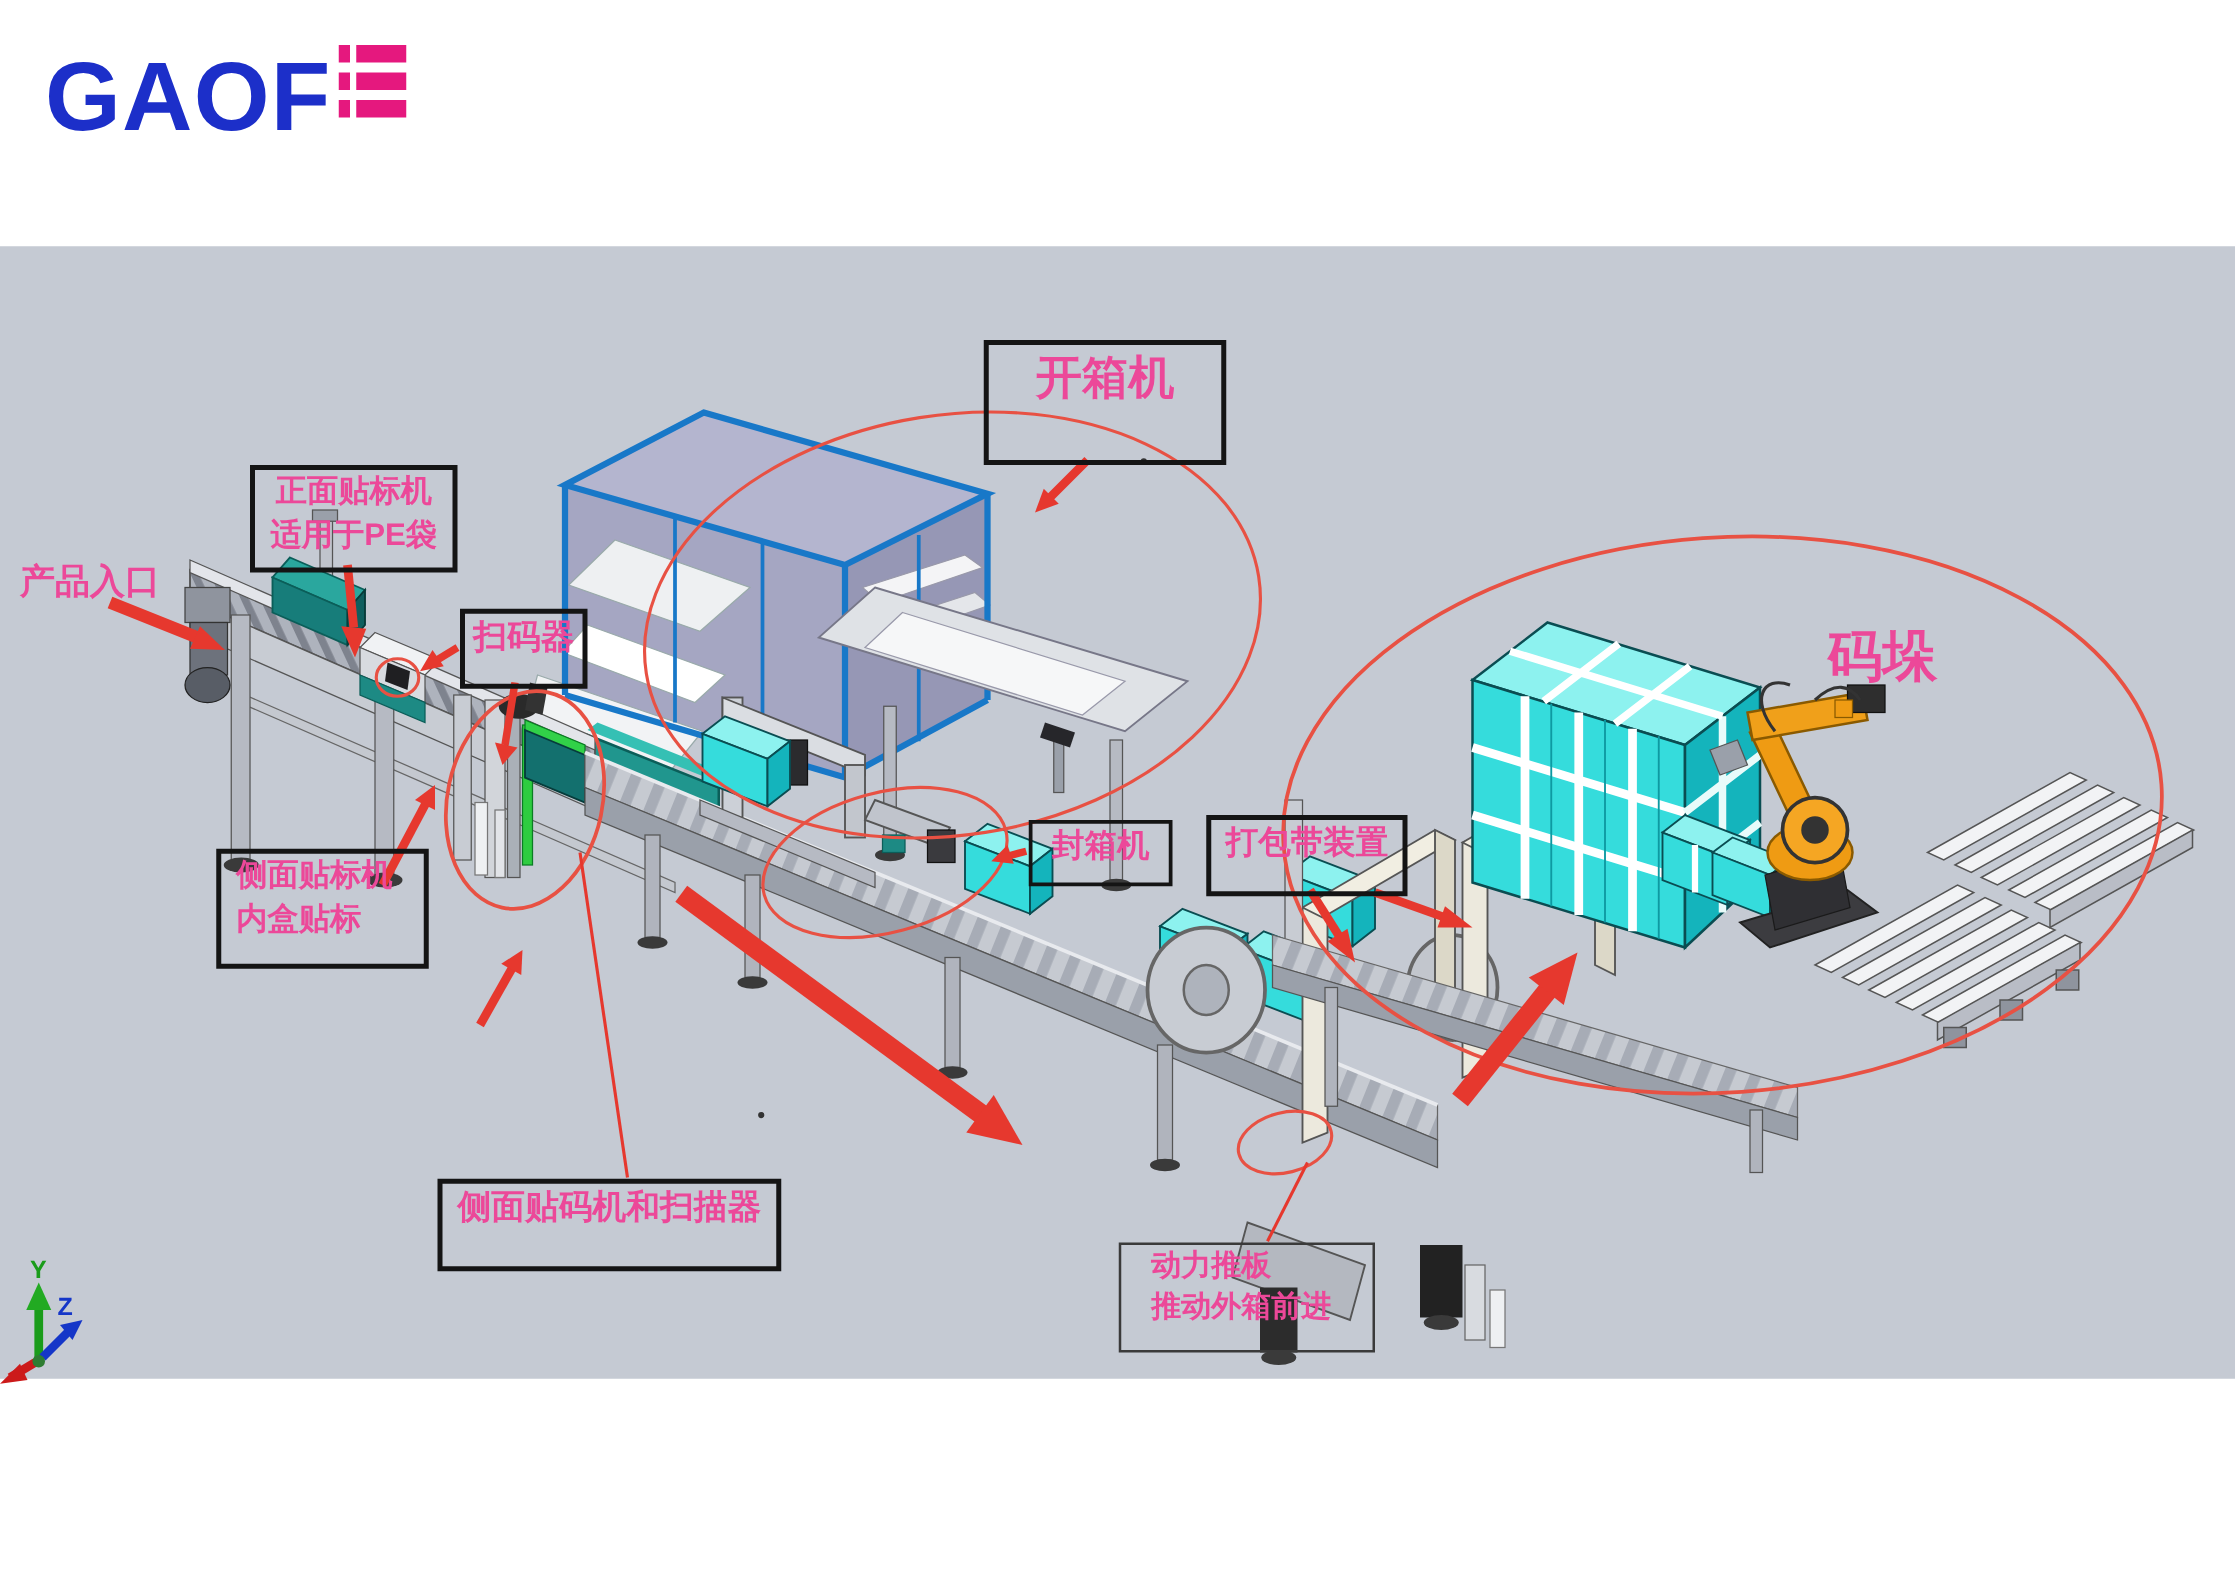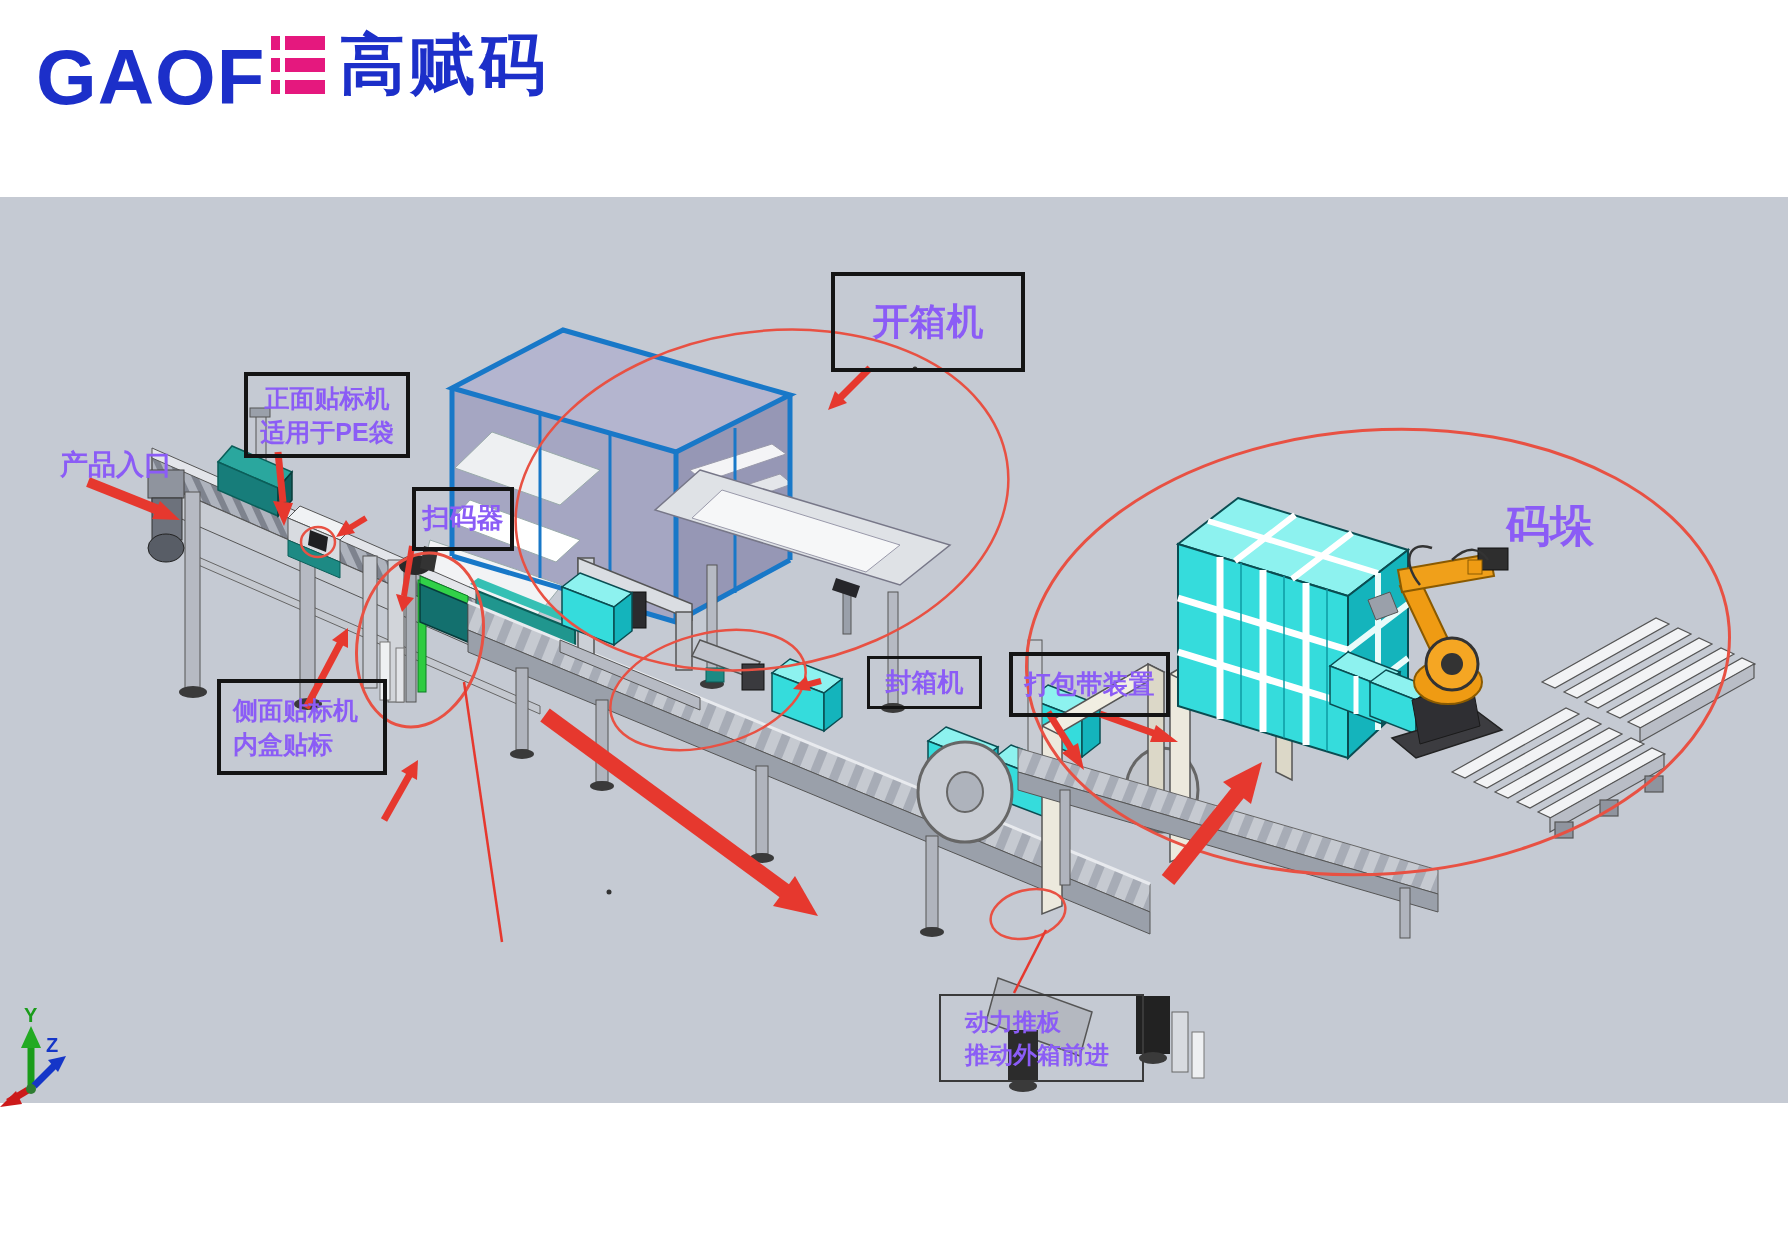--- a/index.html
+++ b/index.html
@@ -8,22 +8,22 @@
   
   .logo{position:absolute;left:36px;top:18px;height:90px;display:flex;align-items:center;z-index:3;}
   .logo-latin{font-size:78px;font-weight:700;letter-spacing:1px;line-height:1;margin-top:27px;}
   .logo-emark{position:relative;width:58px;height:58px;margin:4px 10px 0 6px;display:flex;}
   .logo-emark .spine{display:flex;flex-direction:column;justify-content:space-between;height:58px;margin-right:5px;}
   .logo-emark .spine i{display:block;width:9px;height:14px;}
   .logo-emark .bars{display:flex;flex-direction:column;justify-content:space-between;height:58px;}
   .logo-emark .bars i{display:block;width:40px;height:14px;}
   .logo-cn{font-size:66px;font-weight:700;letter-spacing:4px;line-height:1;margin-top:2px;}
   
-  .anno{position:absolute;z-index:2;color:#8b5cf6;font-weight:700;line-height:1.38;
-        display:flex;flex-direction:column;justify-content:center;align-items:center;text-align:center;margin-left:44px;}
+  .anno{position:absolute;z-index:2;color:#ec4899;font-weight:700;line-height:1.38;
+        display:flex;flex-direction:column;justify-content:flex-start;align-items:center;text-align:center;}
   .anno-box{border:4px solid #141414;}
   .anno-left{align-items:flex-start;text-align:left;}
   svg{position:absolute;left:0;top:0;z-index:1;}
 </style>
 </head>
 <body>
 
 <div class="page">
 
   <div class="logo">
@@ -33,21 +33,20 @@
         <i style="background:#e5187e"></i>
           <i style="background:#e5187e"></i>
           <i style="background:#e5187e"></i>
       </span>
       <span class="bars">
         <i style="background:#e5187e"></i>
           <i style="background:#e5187e"></i>
           <i style="background:#e5187e"></i>
       </span>
     </span>
-    <span class="logo-cn" style="color:#1c2fc9">高赋码</span>
   </div>
 
   <svg width="1788" height="1256" viewBox="0 0 1788 1256">
     <defs>
       <pattern id="hatch" width="14" height="14" patternUnits="userSpaceOnUse" patternTransform="rotate(-25)">
         <rect width="14" height="14" fill="#aeb3bd"></rect>
           <rect width="6" height="14" fill="#7e838e"></rect>
       </pattern>
       <pattern id="rollers" width="20" height="20" patternUnits="userSpaceOnUse" patternTransform="rotate(22)">
         <rect width="20" height="20" fill="#c6cad1"></rect>
@@ -333,20 +332,23 @@
   <div class="anno anno-box" style="left:787px;top:272px;width:186px;height:92px;font-size:37px;">
       <span>开箱机</span>
     </div>
 
   <div class="anno anno-box anno-left" style="left:173px;top:679px;width:150px;height:88px;font-size:25px;padding-left:12px;">
     <span>侧面贴标机</span>
     <span>内盒贴标</span>
   </div>
 
 
+  <div class="anno anno-box" style="left:350px;top:943px;width:267px;height:66px;font-size:27px;">
+      <span>侧面贴码机和扫描器</span>
+    </div>
 
   <div class="anno anno-box" style="left:823px;top:656px;width:109px;height:47px;font-size:26px;border-width:3px;">
       <span>封箱机</span>
     </div>
 
   <div class="anno anno-box" style="left:965px;top:652px;width:153px;height:57px;font-size:26px;">
       <span>打包带装置</span>
     </div>
 
   <div class="anno" style="left:1462px;top:496px;font-size:44px;">

